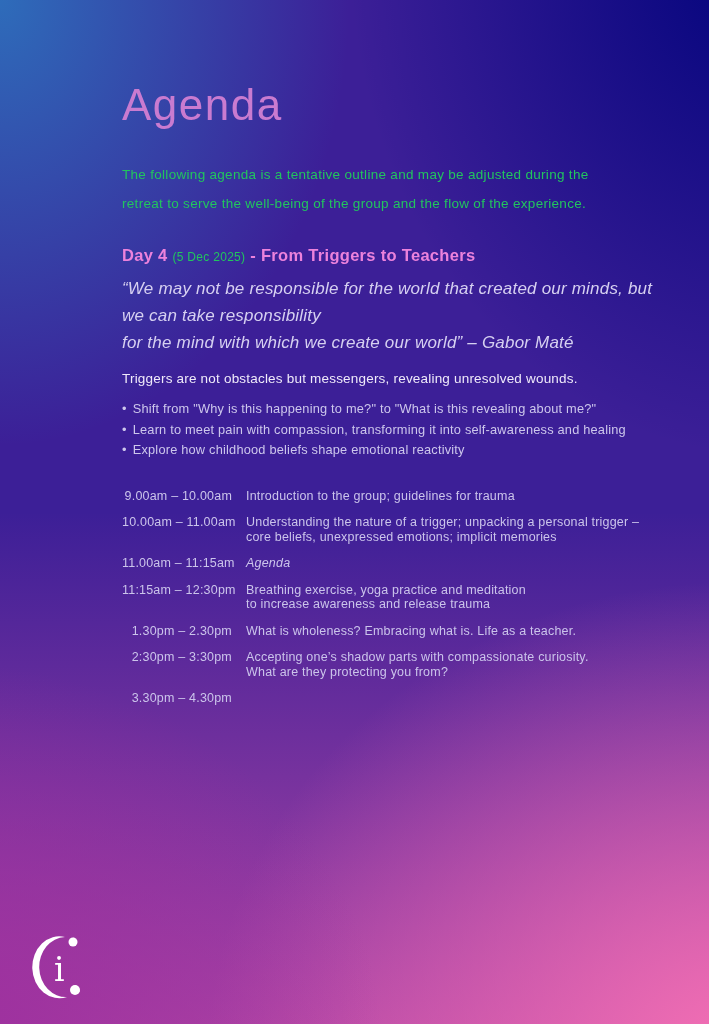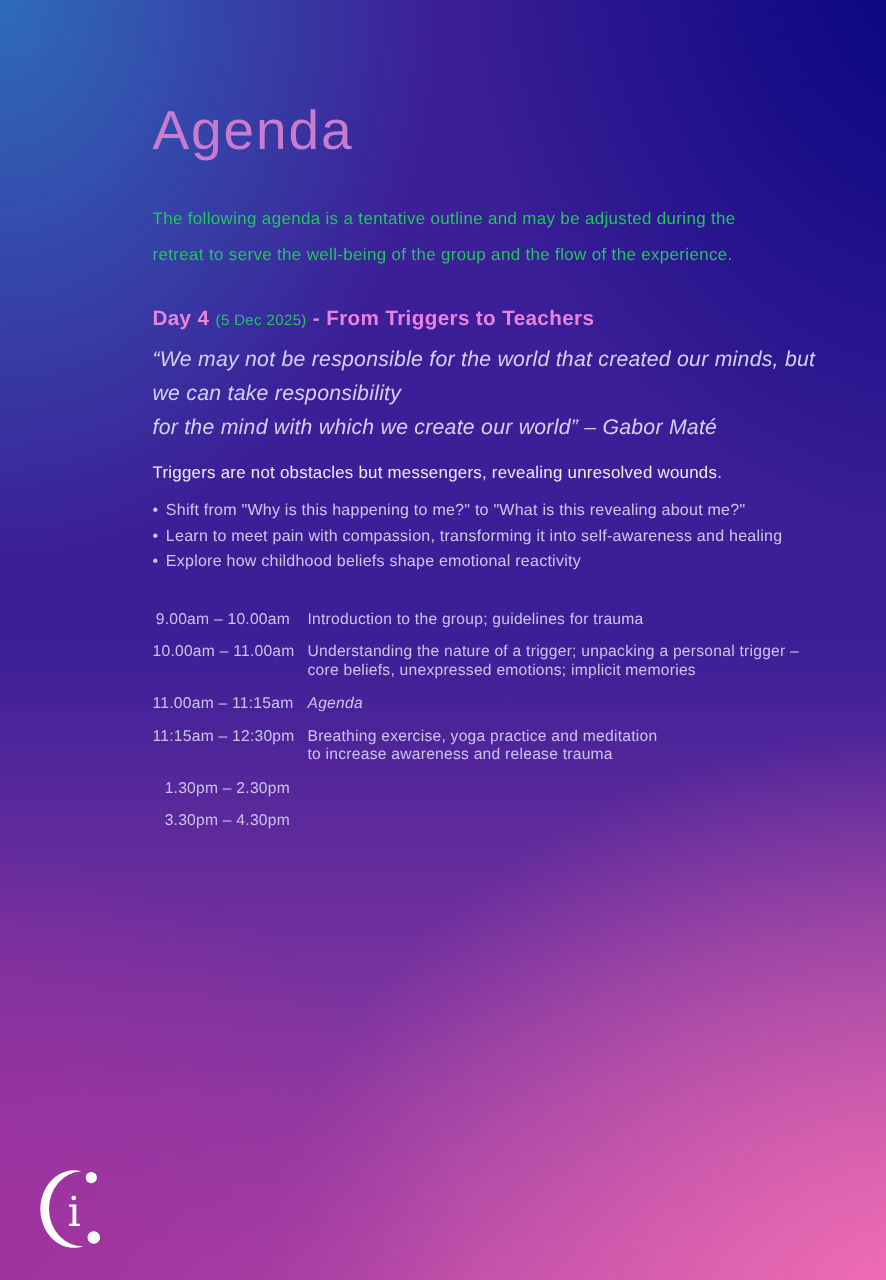--- a/index.html
+++ b/index.html
@@ -166,20 +166,26 @@
       <span class="time">11.00am – 11:15am</span>
       <span class="activity">Agenda</span>
     </div>
       <div class="schedule-row">
       <span class="time">11:15am – 12:30pm</span>
       <span class="activity">Breathing exercise, yoga practice and meditation
 to increase awareness and release trauma</span>
     </div>
       <div class="schedule-row">
       <span class="time">1.30pm – 2.30pm</span>
+      <span class="activity">What is wholeness? Embracing what is. Life as a teacher.</span>
+    </div>
+      <div class="schedule-row">
+      <span class="time">2:30pm –  3:30pm</span>
+      <span class="activity">Accepting one’s shadow parts with compassionate curiosity.
+What are they protecting you from?</span>
     </div>
       <div class="schedule-row">
       <span class="time">3.30pm – 4.30pm</span>
     </div>
     </div>
 
 </div>
 
 <div class="logo">
   <svg width="64" height="74" viewBox="0 0 64 74">

